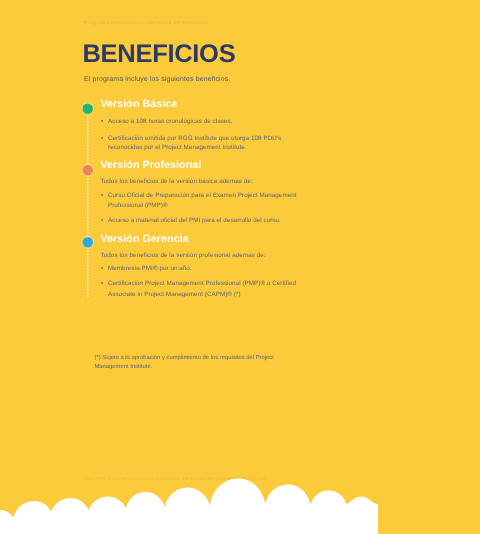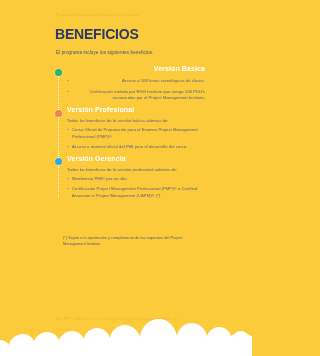--- a/index.html
+++ b/index.html
@@ -29,21 +29,21 @@
     font-size: 3.1px;
     letter-spacing: 0.32px;
     color: #E8B93A;
     font-weight: bold;
     white-space: nowrap;
   }
   .title {
     position: absolute;
     left: 55px;
     top: 27px;
-    font-size: 14px;
+    font-size: 17px;
     font-weight: bold;
     letter-spacing: -0.2px;
     color: #2B3A67;
     line-height: 1;
   }
   .subtitle {
     position: absolute;
     left: 56px;
     top: 50px;
     font-size: 4.6px;
@@ -154,21 +154,21 @@
 
   <div class="kicker">Programa Internacional Gerencia de Proyectos</div>
 
   <div class="title">BENEFICIOS</div>
 
   <div class="subtitle">El programa incluye los siguientes beneficios.</div>
 
   <div class="timeline">
     <div class="track"></div>
 
-    <div class="section" style="margin-bottom:5px;text-align:right;">
+    <div class="section" style="margin-bottom:5px;">
       <span class="dot" style="background:#22B573;"></span>
       <div class="sec-title">Versión Básica</div>
       <ul class="bullets" style="margin-top:4.6px;">
         <li>Acceso a 108 horas cronológicas de clases.</li>
         <li>Certificación emitida por RGG Institute que otorga 108 PDU's reconocidas por el Project Management Institute.</li>
       </ul>
     </div>
 
     <div class="section" style="margin-bottom:5px;">
       <span class="dot" style="background:#F0825A;"></span>

